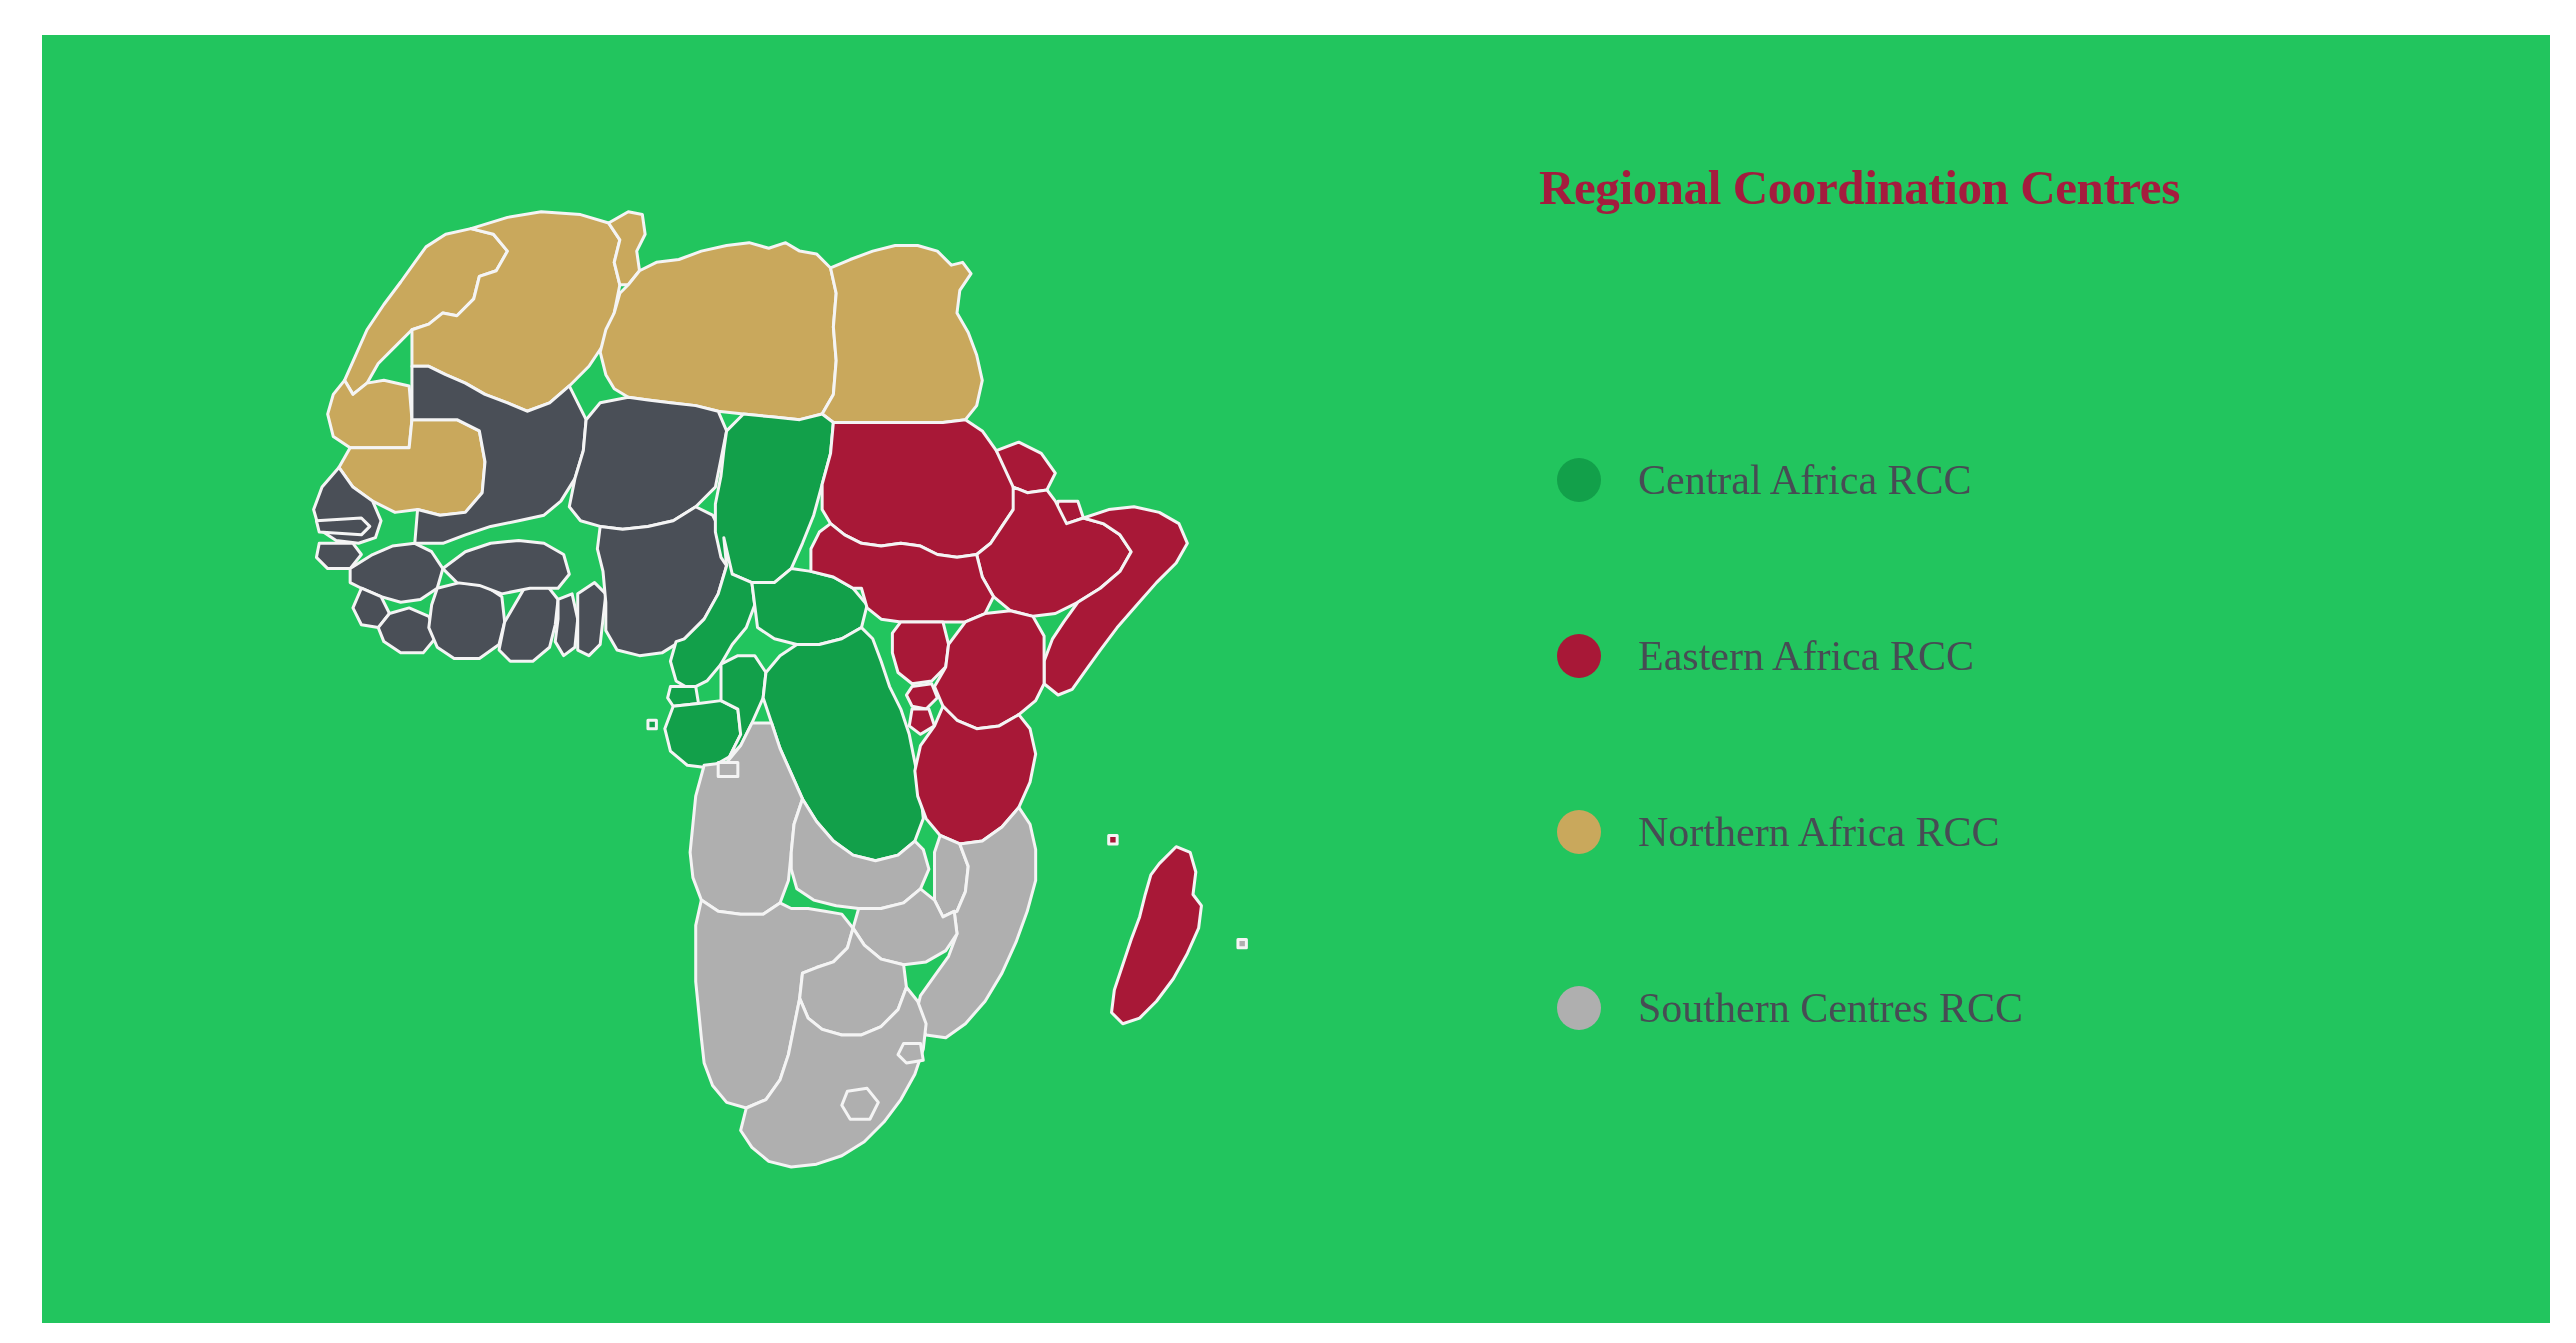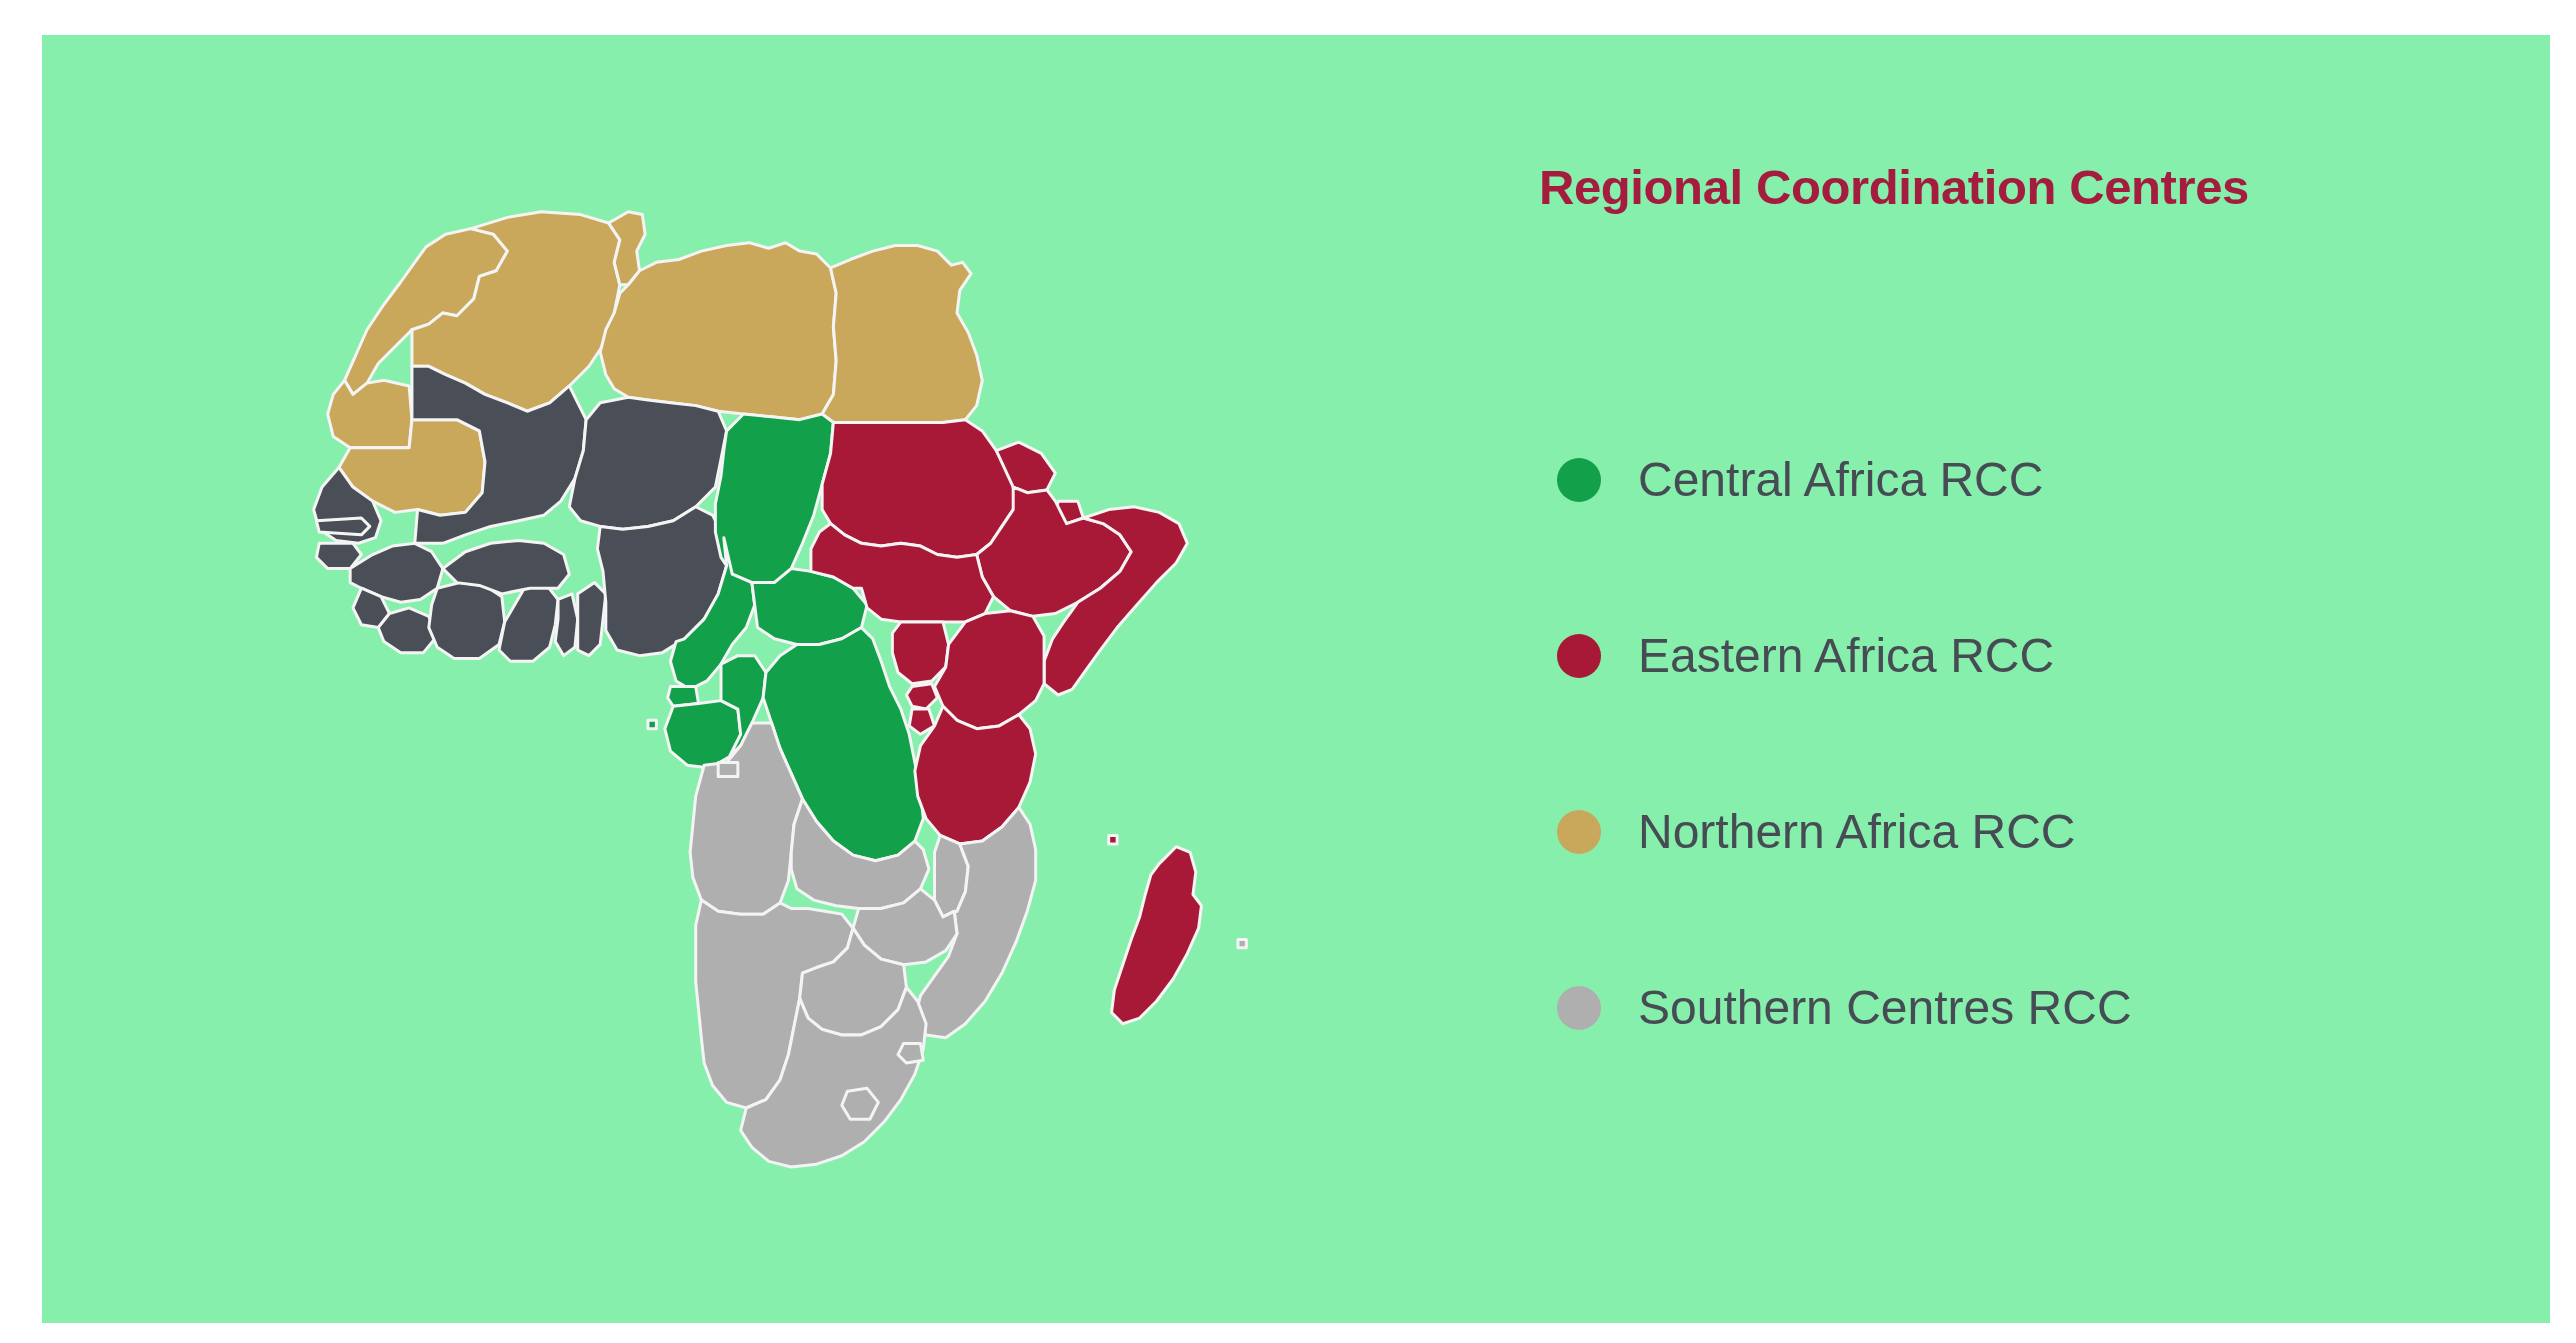--- a/index.html
+++ b/index.html
@@ -50,30 +50,30 @@
     margin:0;
   }
   .legend-dot{
     width:44px;height:44px;
     border-radius:50%;
     flex:0 0 auto;
     margin-left:67px;
   }
   .legend-label{
     margin-left:37px;
-    font-size:48px;
+    font-size:42px;
     color:#474c54;
     white-space:nowrap;
     line-height:1;
   }
 </style>
 </head>
 <body style="background: rgb(255, 255, 255);">
 
-<div id="panel" style="background: #86efac;">
+<div id="panel" style="background: #22c55e; font-family: Liberation Serif, serif;">
 
   <div id="map-wrap">
     <svg viewBox="0 0 780 840" xmlns="http://www.w3.org/2000/svg" aria-label="Africa map">
 
       <g>
 
         <path class="land" fill="#c9a85c" d="M138 101 L152 92 L170 88 L186 92 L196 104 L188 118 L176 122 L172 138 L160 150 L150 148 L140 156 L128 160 L116 172 L104 184 L96 198 L86 206 L80 196 L88 178 L96 160 L108 142 L120 126 L130 112 Z" stroke="#f4f4f4"></path>
 
         <path class="land" fill="#c9a85c" d="M80 196 L86 206 L96 198 L108 196 L126 200 L128 224 L126 244 L84 244 L72 236 L68 220 L72 206 Z" stroke="#f4f4f4"></path>
 

